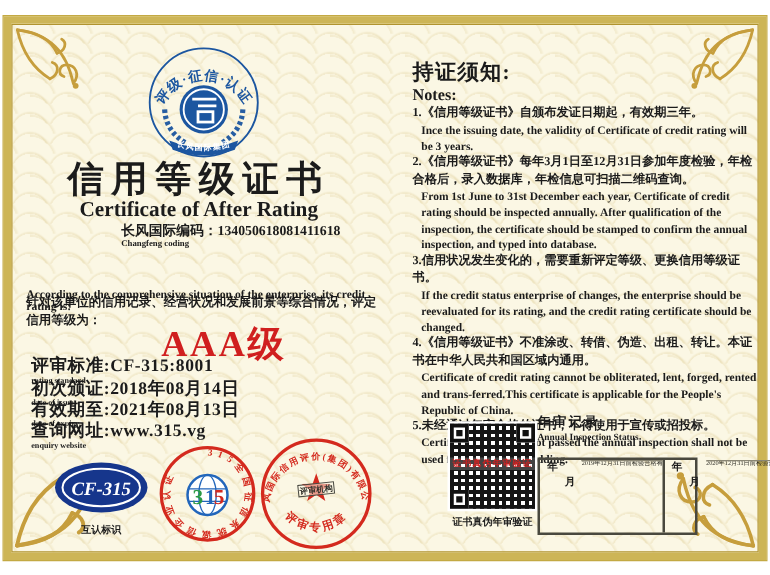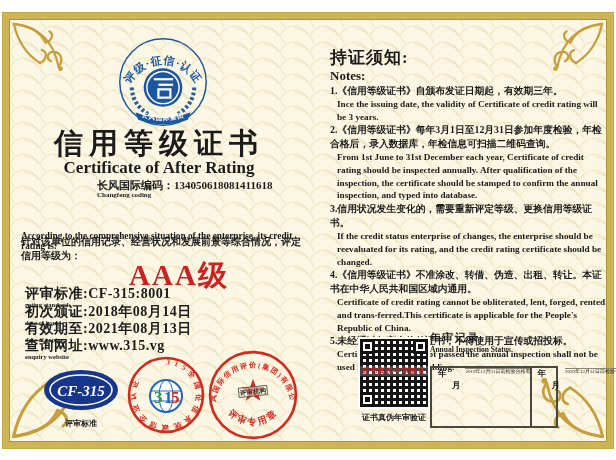--- a/index.html
+++ b/index.html
@@ -175,21 +175,21 @@
     <div class="sub">enquiry website</div>
   </div>
 
   <div class="abs" style="left:33px;top:349px;width:78px;height:44px;">
     <svg viewBox="0 0 78 44" width="78" height="44">
       <ellipse cx="39" cy="22" rx="37" ry="20" fill="#16368c"></ellipse>
       <ellipse cx="39" cy="22" rx="31" ry="15" fill="none" stroke="#ffffff" stroke-width="1.6"></ellipse>
       <text x="39" y="28" text-anchor="middle" font-size="15" font-weight="bold" font-style="italic" fill="#ffffff">CF-315</text>
     </svg>
   </div>
-  <div class="abs caption" style="left:33px;top:399px;width:78px;">评审标准</div>
+  <div class="abs caption" style="left:33px;top:399px;width:78px;">互认标识</div>
 
   <div class="abs" style="left:117px;top:336px;width:80px;height:80px;">
     <svg viewBox="0 0 80 80" width="80" height="80">
       <defs>
           <path id="ringPath" d="M 40,9.5 a 30.5,30.5 0 1 1 -0.05,0" fill="none"></path>
         </defs>
       <circle cx="40" cy="40" r="37" fill="none" stroke="#d42a1e" stroke-width="2.6"></circle>
       <text font-size="7.5" font-weight="bold" fill="#d42a1e" letter-spacing="4">
         <textPath href="#ringPath">315全国征信系统诚信企业认证</textPath>
       </text>

